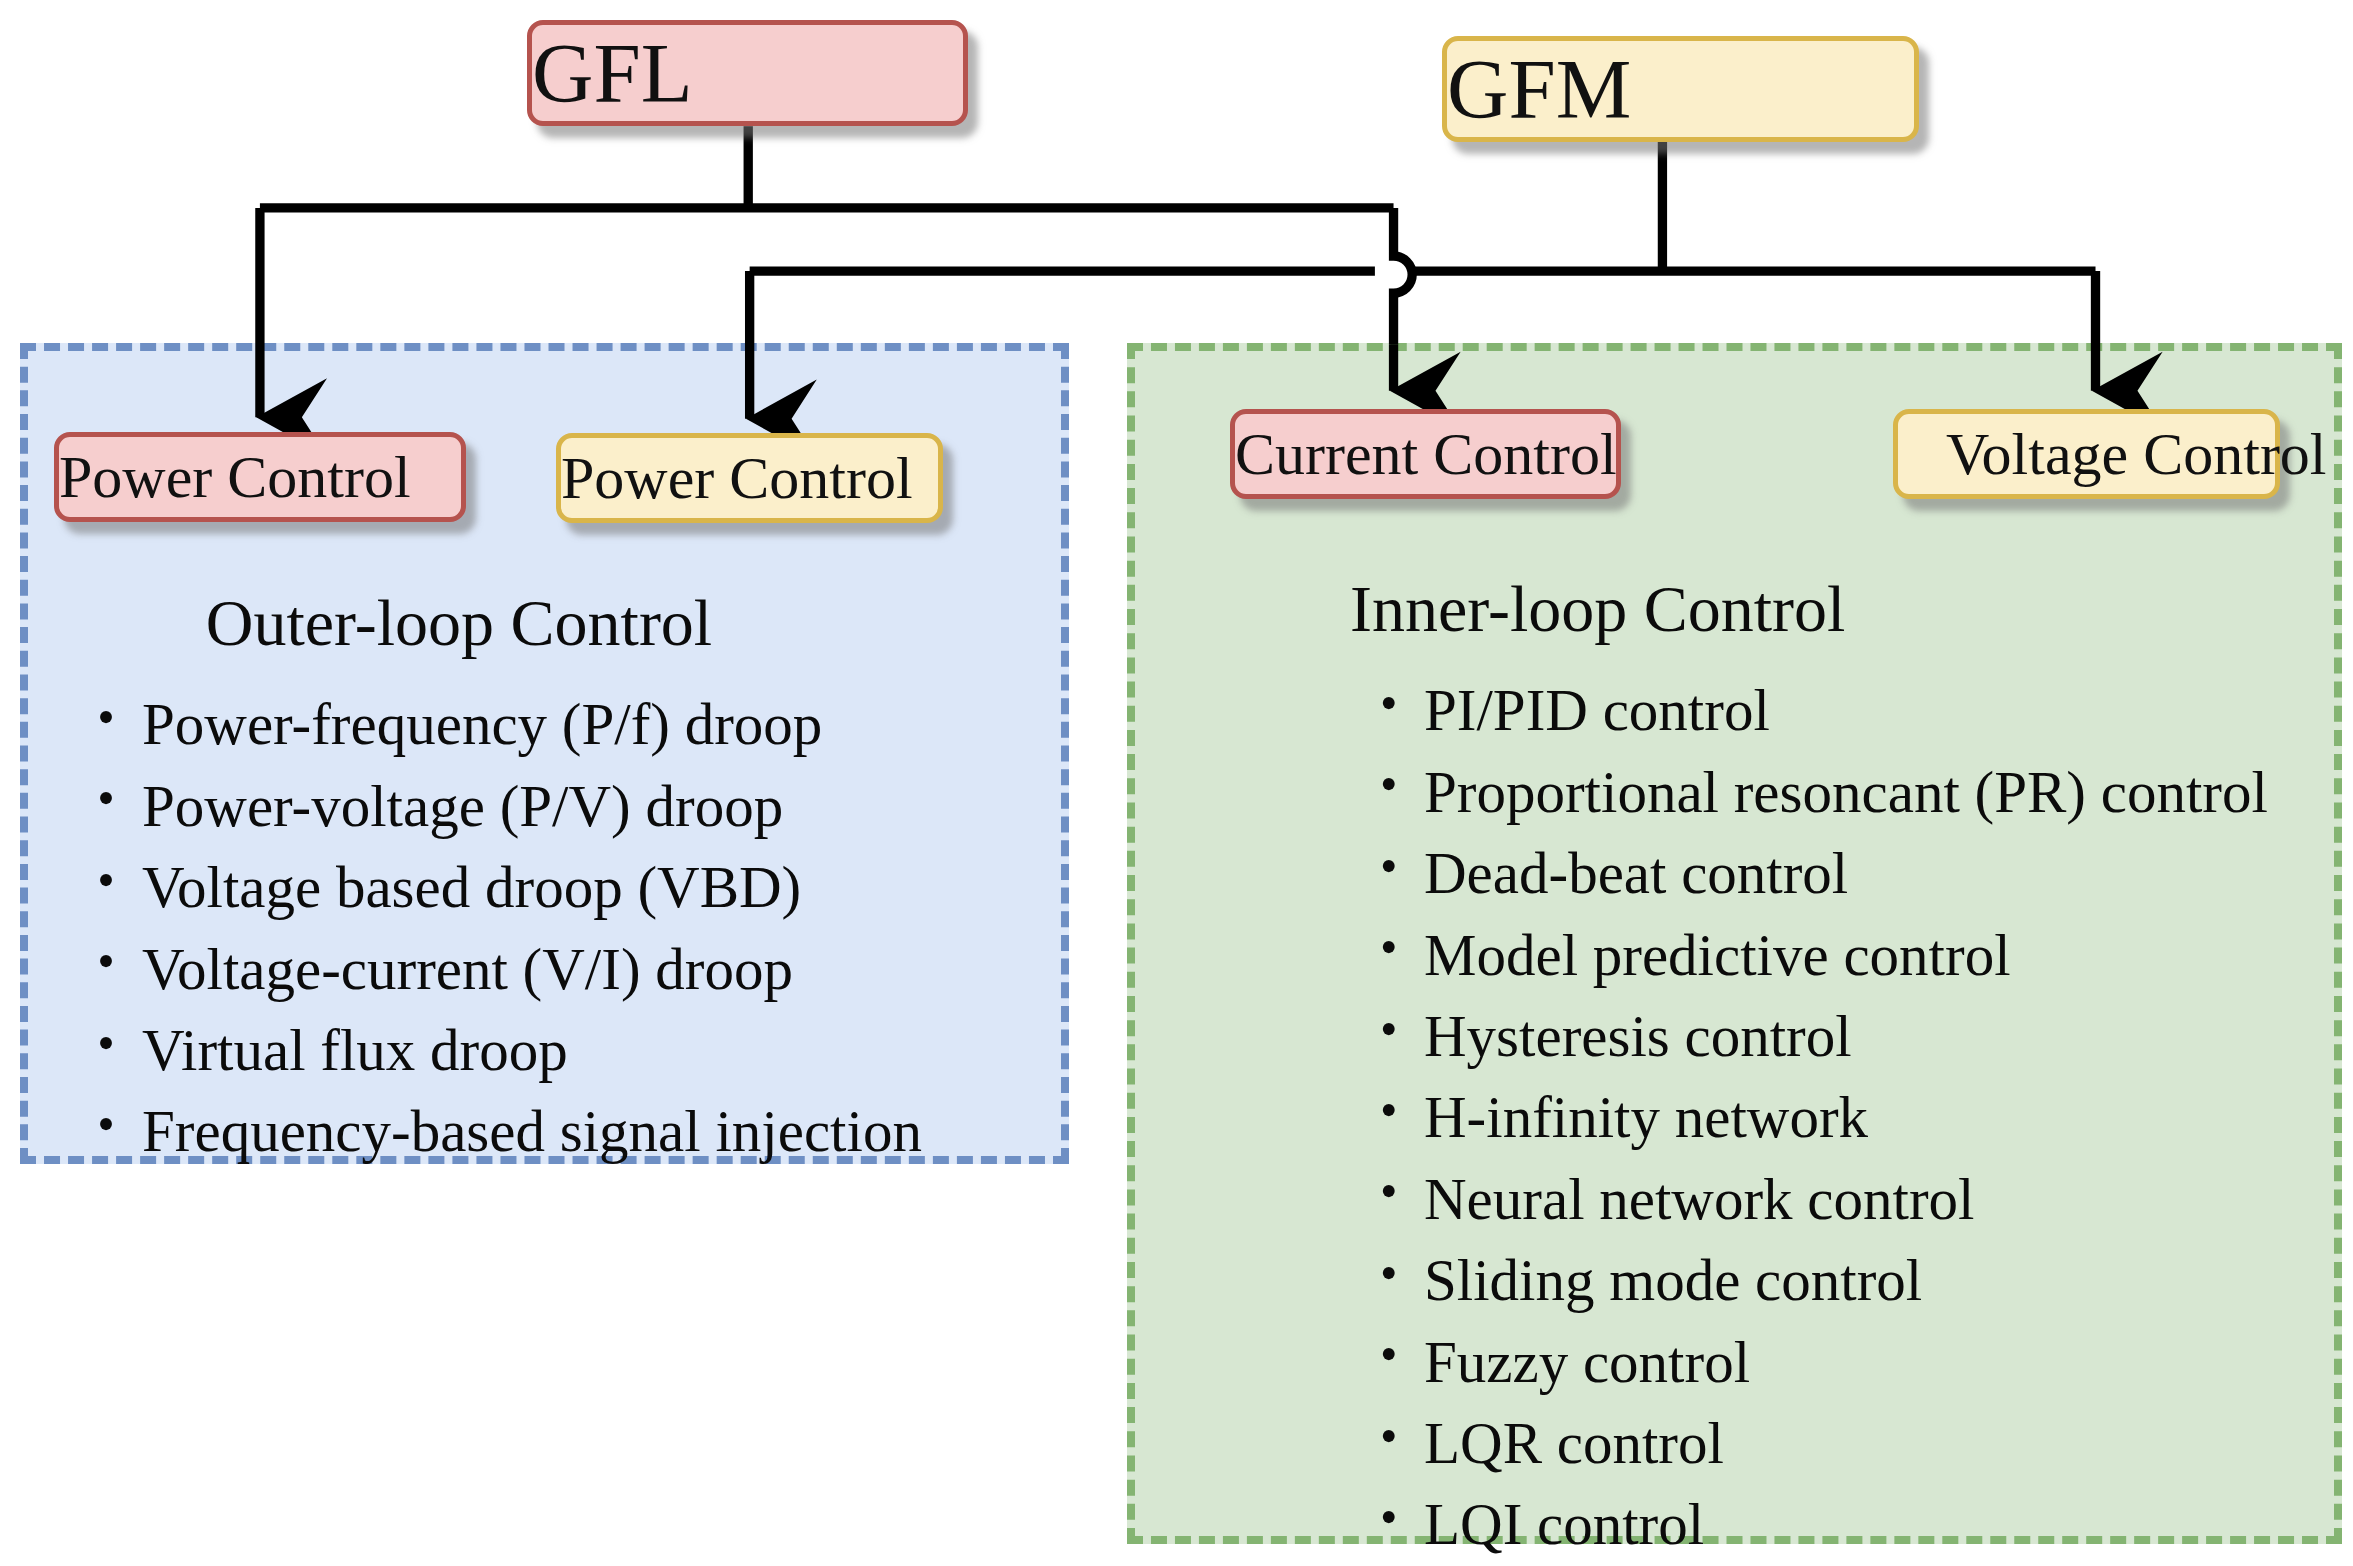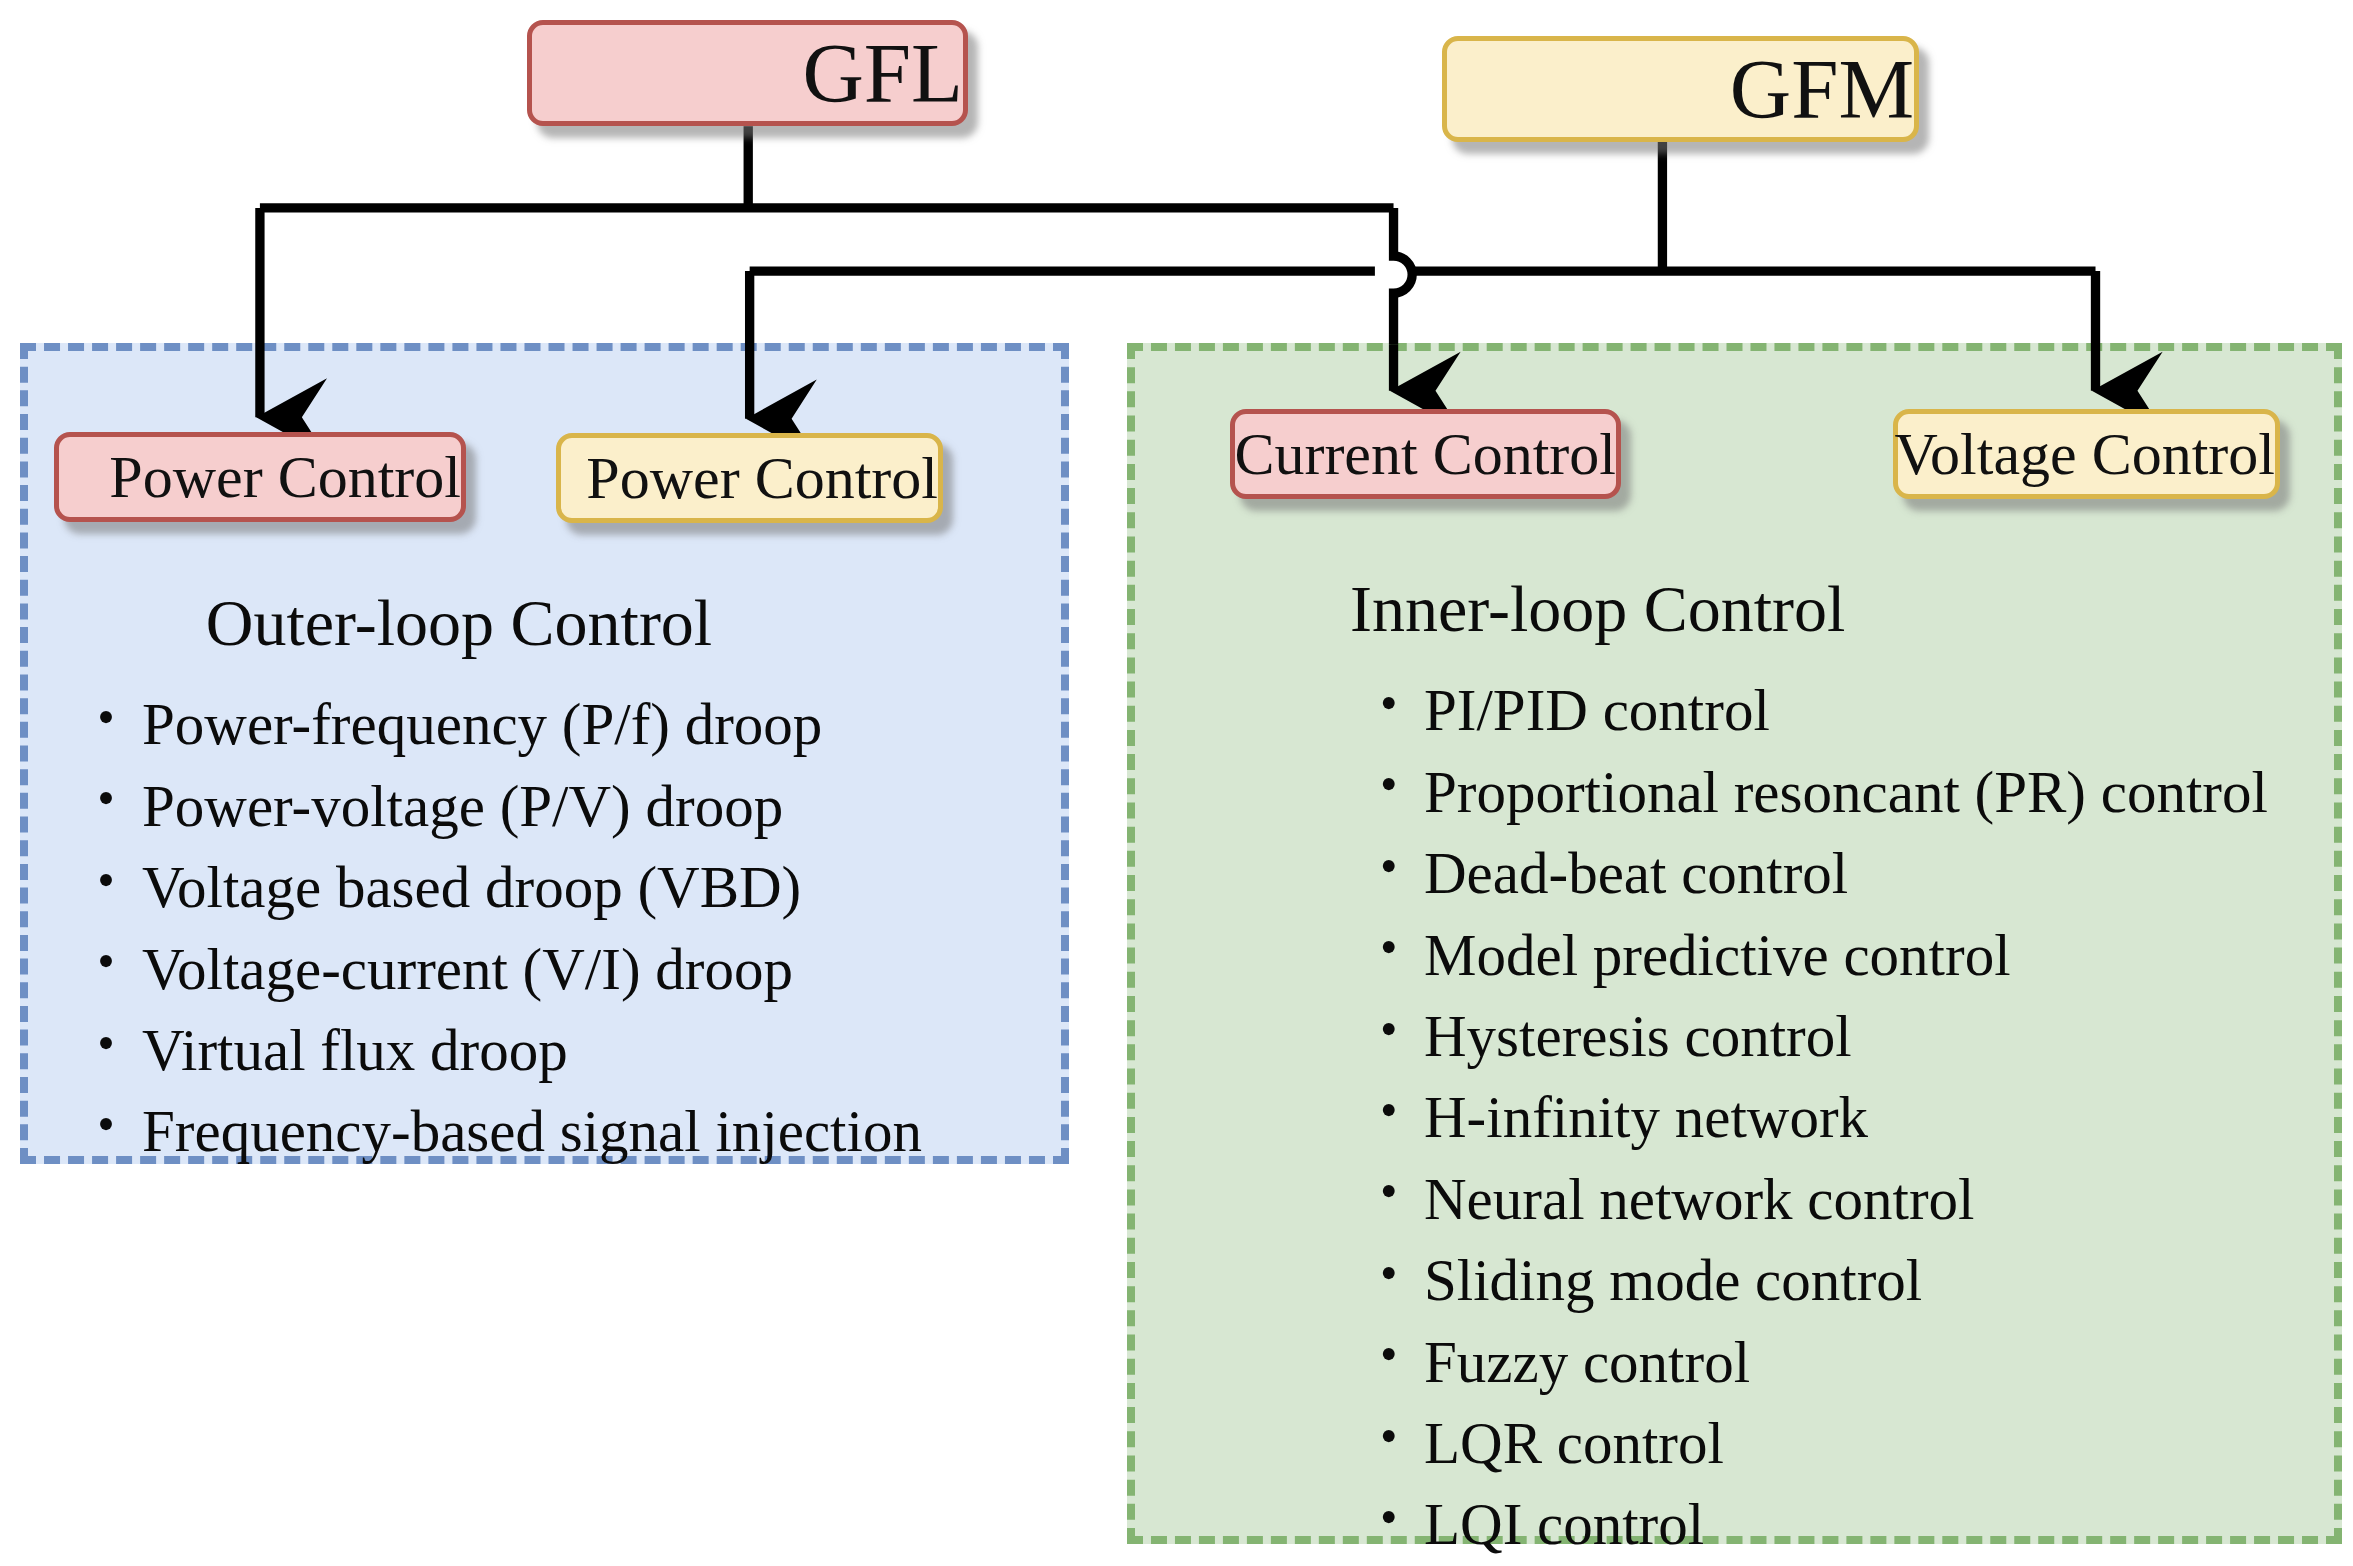--- a/index.html
+++ b/index.html
@@ -52,21 +52,21 @@
     background: #D7E7D2;
     border: 8px dashed #84B472;
   }
 
   
   .node {
     position: absolute;
     box-sizing: border-box;
     display: flex;
     align-items: center;
-    justify-content: flex-end;
+    justify-content: flex-start;
     border-radius: 16px;
     z-index: 8;
     white-space: nowrap;
     color: #111111;
     line-height: 1;
     box-shadow: 10px 11.5px 7.2px rgba(120,120,120,0.55);
   }
   .node.red {
     background: #F6CECE;
     border: 5px solid #B5534E;
@@ -83,21 +83,21 @@
     height: 90px;
     font-size: 60px;
   }
 
   
   #node-gfl      { left: 527px;  top: 20px;  width: 441px; }
   #node-gfm      { left: 1442px; top: 36px;  width: 477px; }
   #node-pc-red   { left: 54px;   top: 432px; width: 412px; }
   #node-pc-yel   { left: 556px;  top: 433px; width: 387px; }
   #node-cur      { left: 1230px; top: 409px; width: 391px; }
-  #node-volt     { left: 1893px; top: 409px; width: 387px; }
+  #node-volt     { left: 1893px; top: 409px; width: 387px; padding-left: 48px; }
 
   
   .panel-body {
     position: absolute;
     z-index: 6;
     color: #0b0b0b;
   }
   .panel-heading {
     font-weight: normal;
     font-size: 66px;

